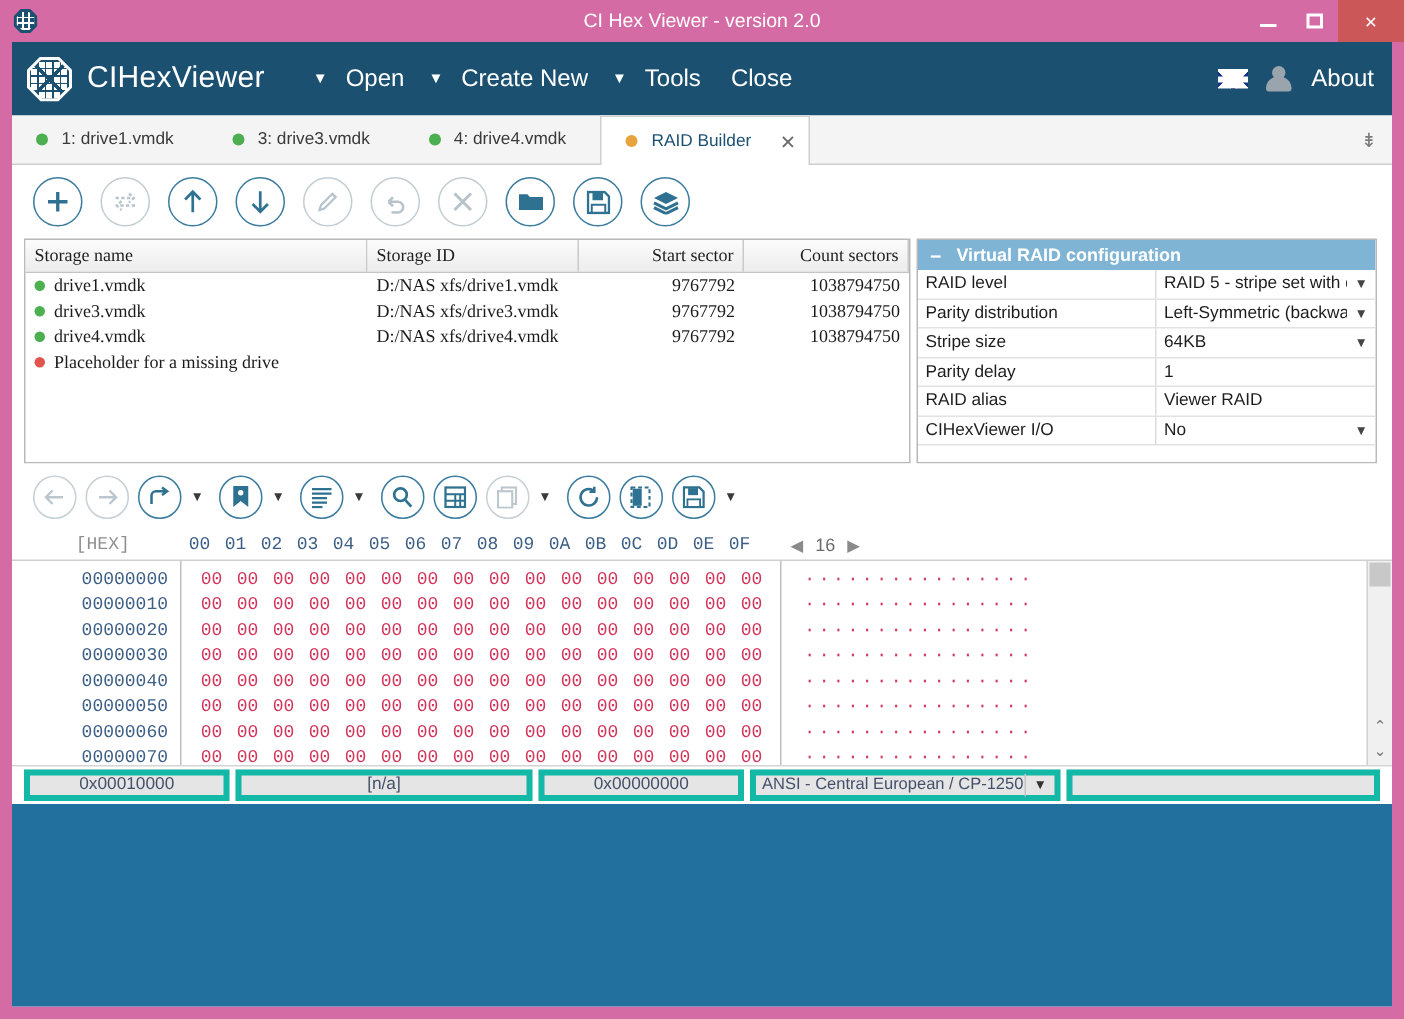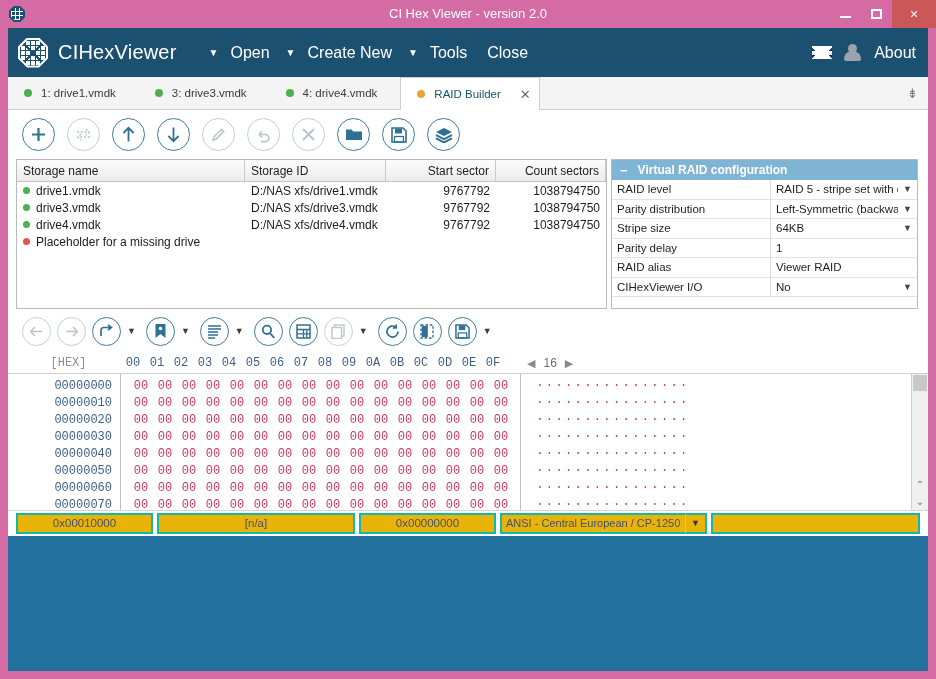--- a/index.html
+++ b/index.html
@@ -183,20 +183,21 @@
     flex: 0 0 150px;
     display: flex; gap: 0;
     padding: 0 10px 0 8px;
   }
   .storage-panel {
     flex: 0 0 591px;
     border: 1px solid #b9b9b9;
     background: #ffffff;
     display: flex; flex-direction: column;
     overflow: hidden;
+    font-family: Liberation Serif, serif;
   }
   .st-head {
     display: flex; height: 22px; flex: 0 0 22px;
     background: linear-gradient(#fbfbfb,#eaeaea);
     border-bottom: 1px solid #c4c4c4;
     font-size: 12px; color: #1d1d1d;
   }
   .st-head > div {
     display:flex; align-items:center; padding: 0 6px;
     border-right: 1px solid #c9c9c9;
@@ -317,21 +318,21 @@
     color: #6d6d6d; font-size: 10px;
   }
 
   
   .statusfields {
     flex: 0 0 26px; display: flex; align-items: center; gap: 4px;
     padding: 2px 8px; background: #ffffff;
     border-top: 1px solid #d5d5d5;
   }
   .sfield {
-    height: 21px; border: 2px solid #14b8a6; background: #eab308;
+    height: 21px; border: 4px solid #14b8a6; background: #e5e5e5;
     display:flex; align-items:center; justify-content:center;
     font-size: 11.5px; color: #44506b;
   }
   .sf1 { flex: 0 0 137px; }
   .sf2 { flex: 0 0 198px; }
   .sf3 { flex: 0 0 137px; }
   .sf4 {
     flex: 0 0 207px; justify-content: flex-start; padding-left: 4px;
     position: relative; font-size: 11px;
   }

